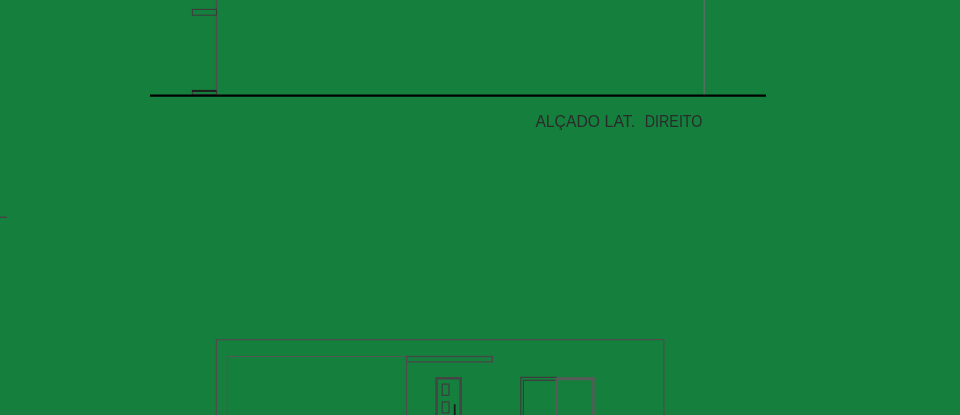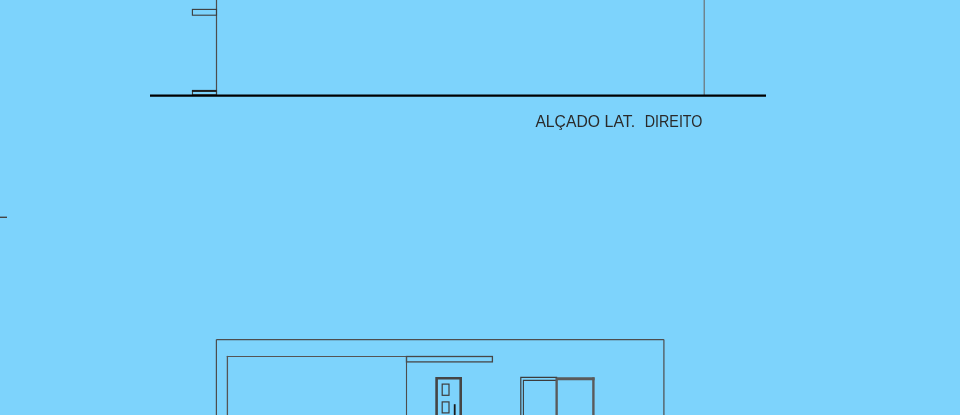--- a/index.html
+++ b/index.html
@@ -1,16 +1,16 @@
 <!DOCTYPE html>
 <html><head>
 <meta charset="utf-8">
 <style>
   html,body{margin:0;padding:0;background:#ffffff;}
-  .page{position:relative;width:960px;height:415px;background:#7dd3fc;overflow:hidden;}
+  .page{position:relative;width:960px;height:415px;background:#15803d;overflow:hidden;}
   svg{position:absolute;left:0;top:0;}
   .lbl{font-family:"Liberation Sans",sans-serif;font-size:16px;fill:#2a2a2a;}
 </style>
 </head>
 <body>
 <div class="page">
 <svg width="960" height="415" viewBox="0 0 960 415">
 
   <line x1="216.5" y1="0" x2="216.5" y2="95" stroke="#4d4d4d" stroke-width="1.2"></line>
 

